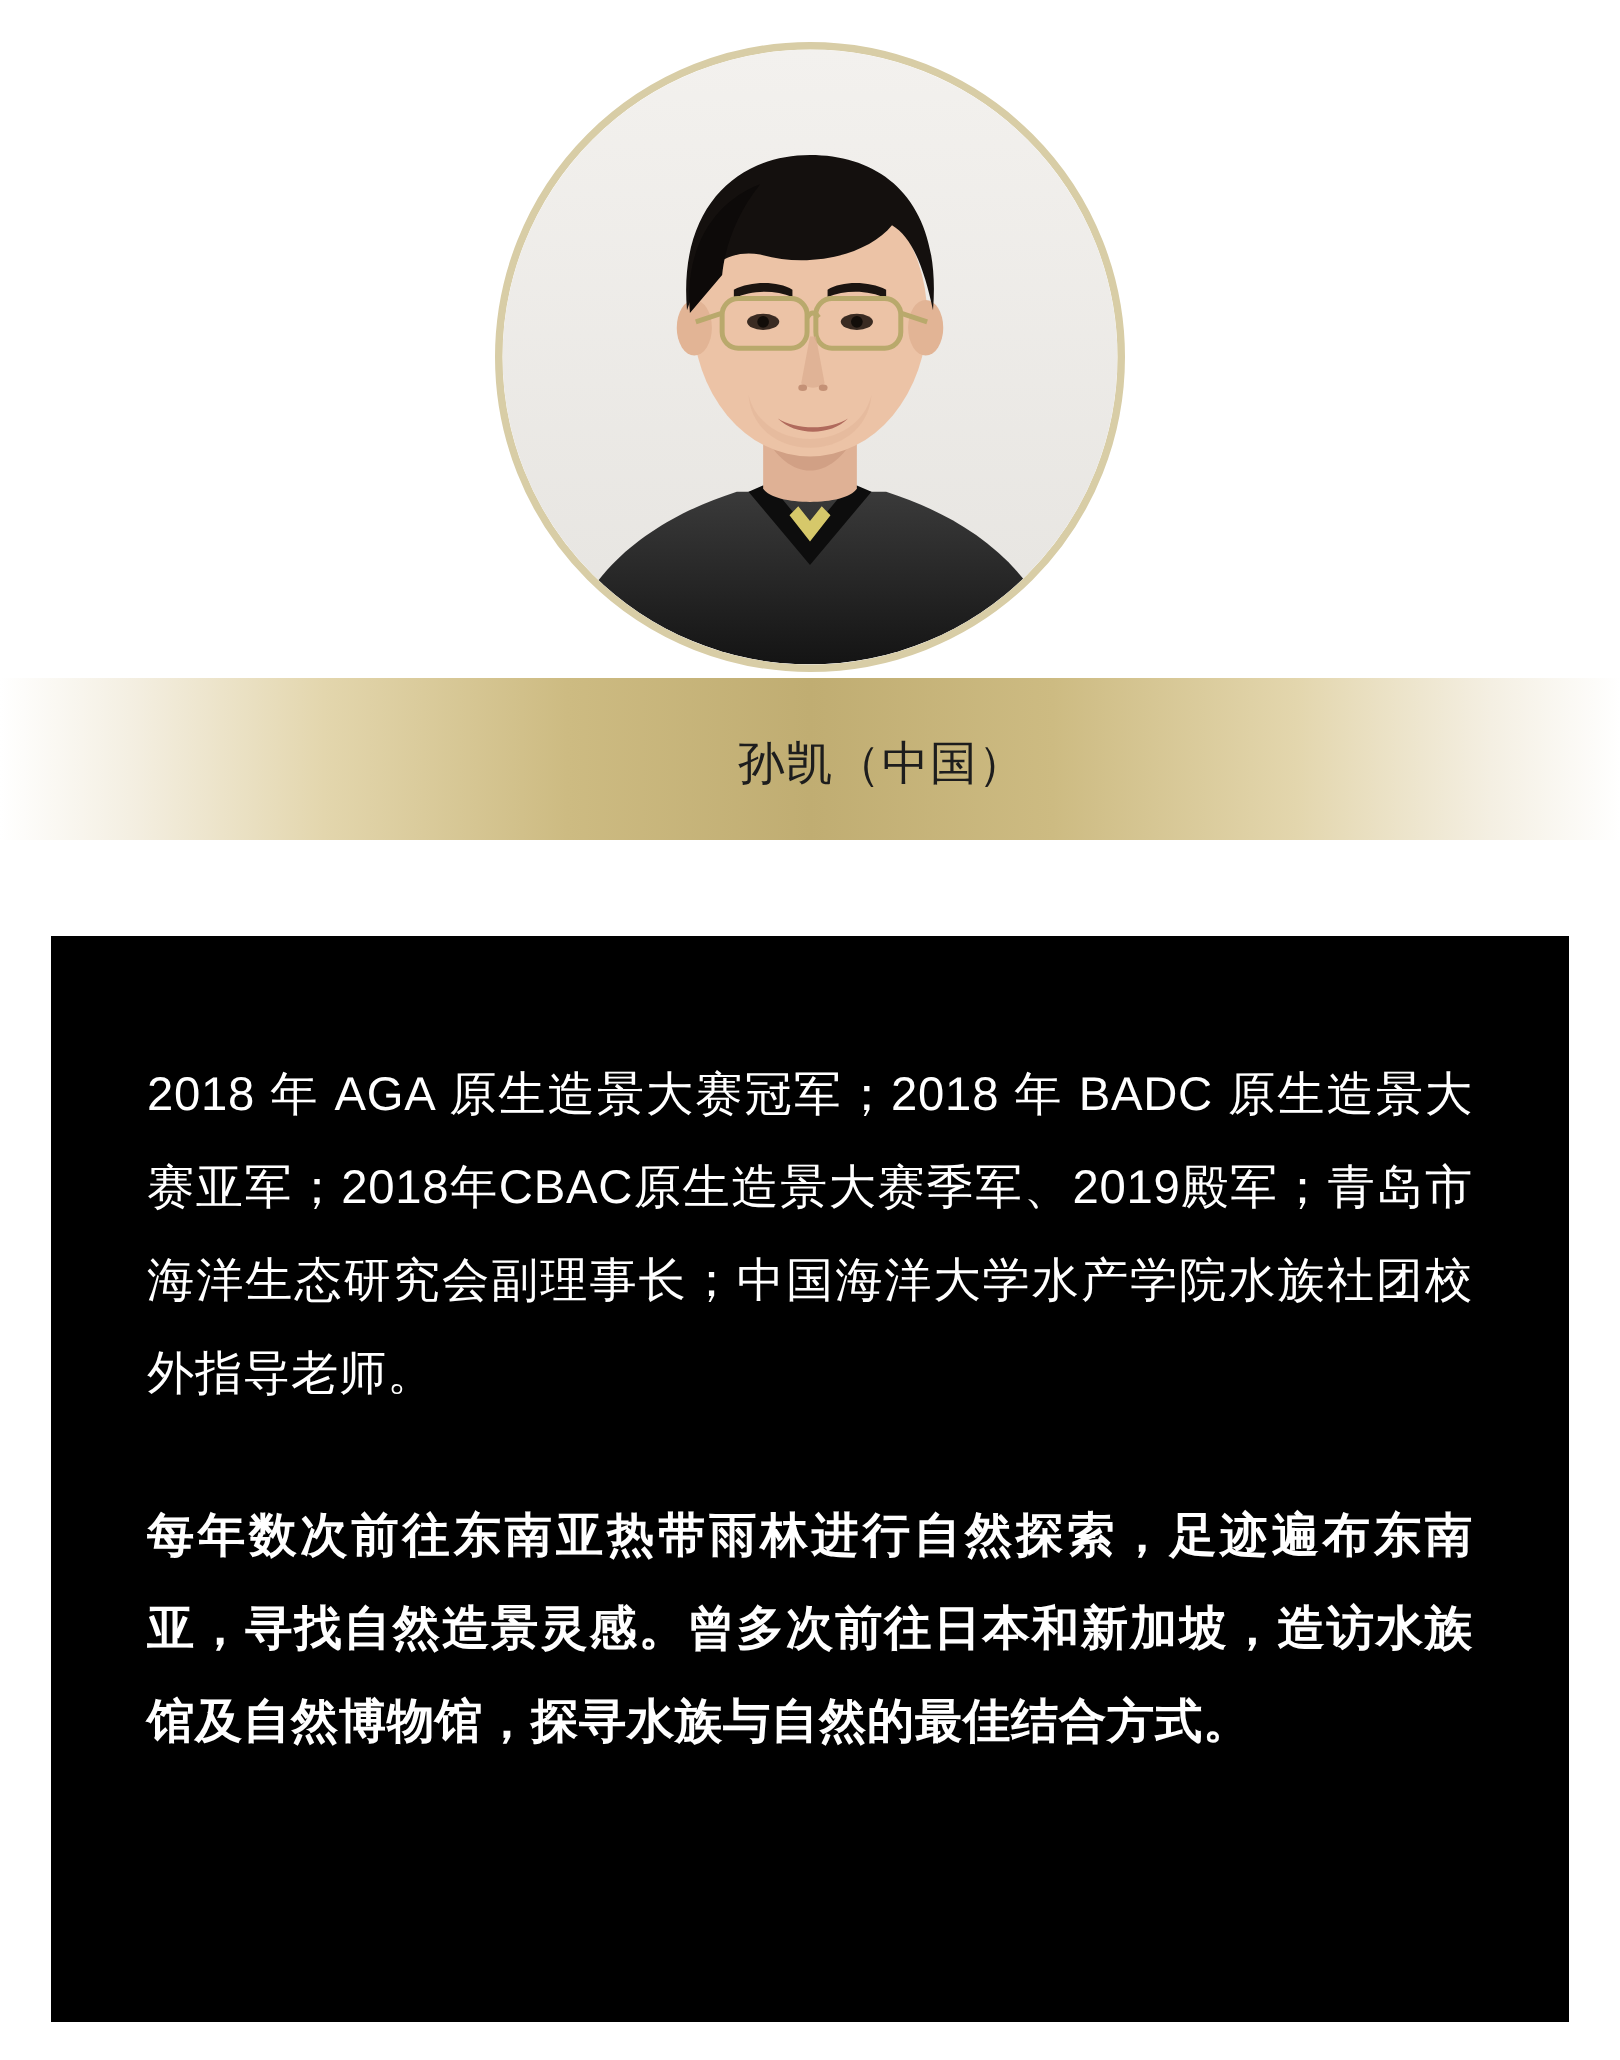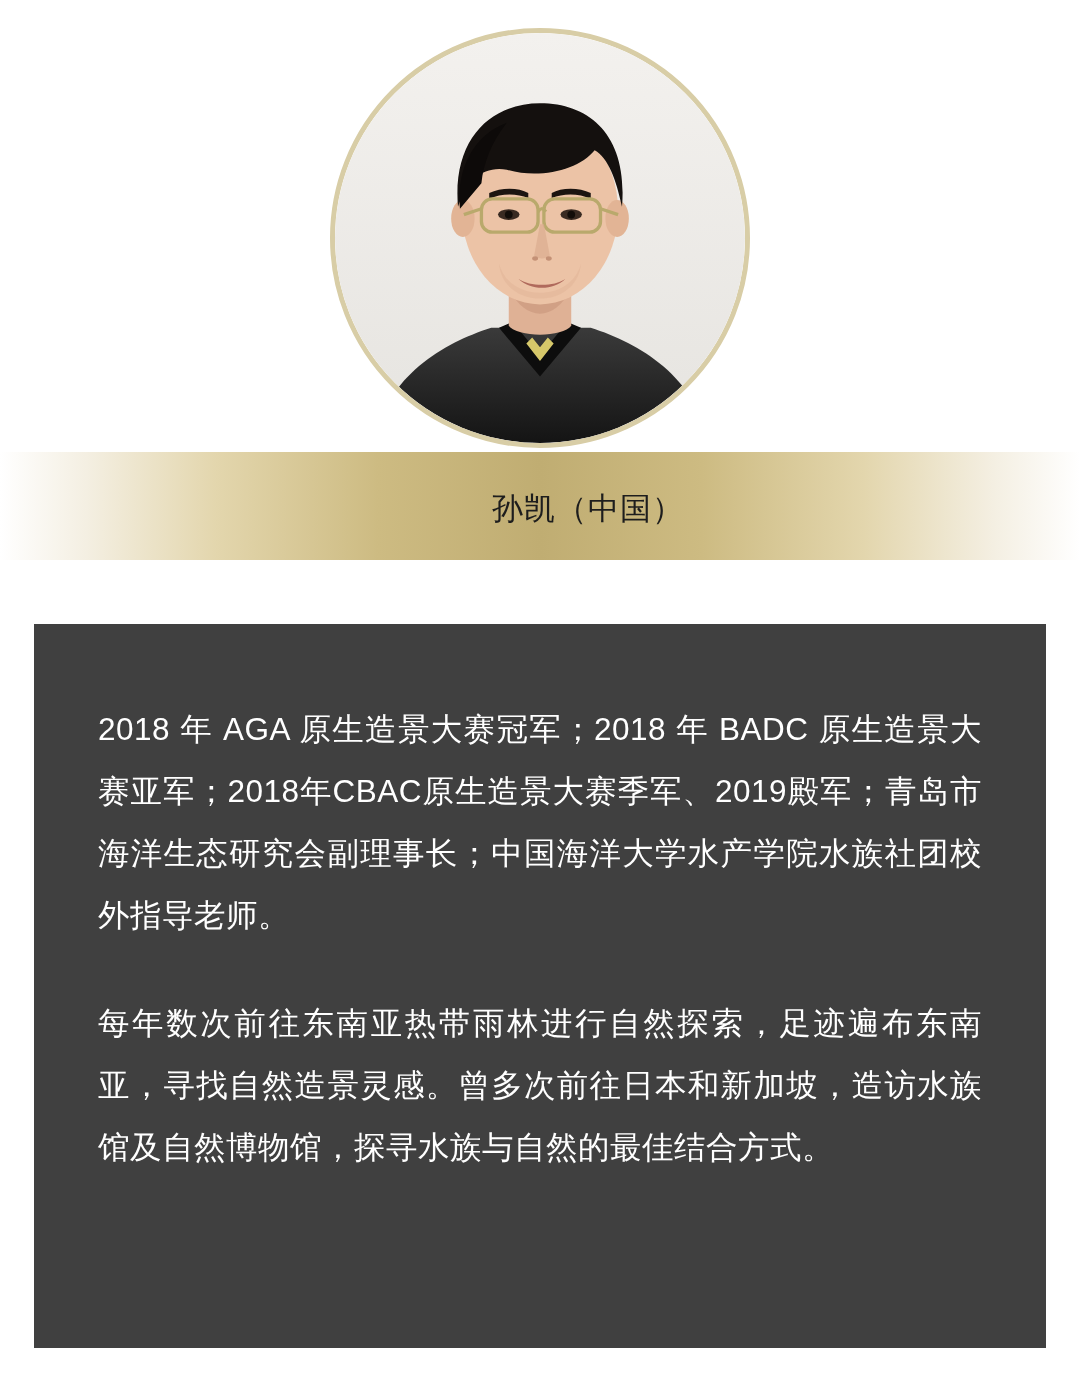--- a/index.html
+++ b/index.html
@@ -81,37 +81,38 @@
     padding-left: 48px;
   }
 
   
   .bio-panel {
     position: absolute;
     left: 34px;
     top: 624px;
     width: 1012px;
     height: 724px;
-    background: #404040;
+    background: #000000;
     box-sizing: border-box;
     padding: 74px 64px 0 64px;
   }
 
   .bio-paragraph {
     color: #ffffff;
     font-size: 31.5px;
     line-height: 62px;
     letter-spacing: 0.5px;
     text-align: justify;
     font-family: "Liberation Sans", sans-serif;
     margin: 0;
   }
 
   .bio-paragraph + .bio-paragraph {
     margin-top: 46px;
+    font-weight: bold;
   }
 </style>
 </head>
 <body>
 
 <div class="page">
 
   <div class="profile">
 
     <div class="gold-banner"></div>

